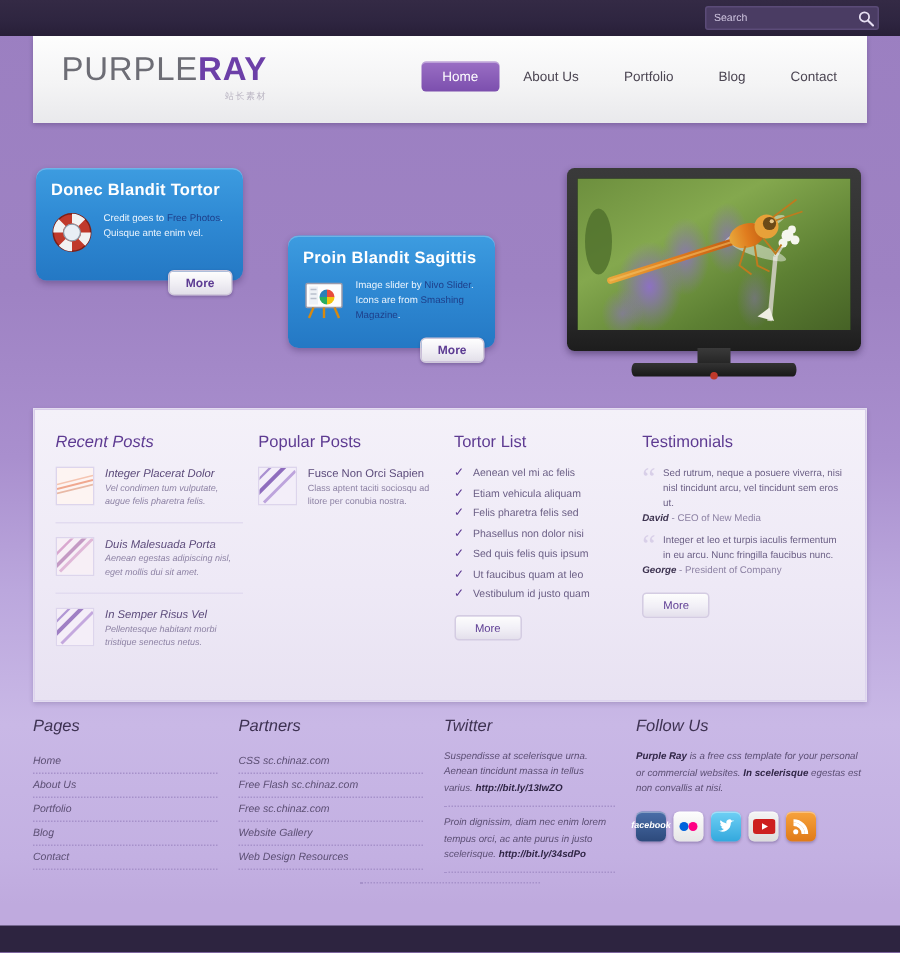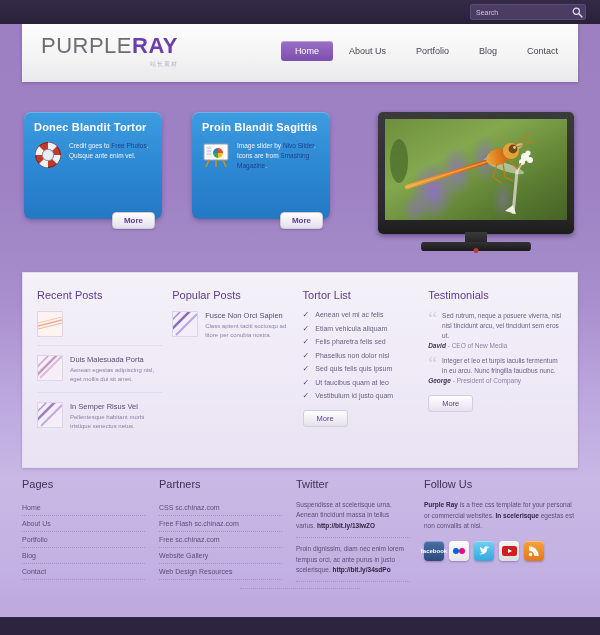--- a/index.html
+++ b/index.html
@@ -66,28 +66,28 @@
   }
   .nav a.active {
     background: linear-gradient(180deg,#9a6fc4 0%,#7c4fae 100%);
     color: #fff;
     box-shadow: inset 0 1px 0 rgba(255,255,255,.35);
   }
 
   
   .promo-row { position: absolute; top: 112px; left: 0; right: 0; height: 145px; z-index: 3; }
   .promo-box {
-    position: absolute; top: 0; width: 138px; height: 107px;
+    position: absolute; top: 0; width: 138px; height: 75px;
     border-radius: 7px;
     background: linear-gradient(180deg,#3d9ce0 0%,#2f8ad4 45%,#2478c4 100%);
     box-shadow: 0 2px 4px rgba(40,20,70,.3), inset 0 1px 0 rgba(255,255,255,.25);
     color: #fff; padding: 9px 10px;
   }
   .promo-box.b1 { left: 24px; }
-  .promo-box.b2 { left: 192px; }
+  .promo-box.b2 { left: 192px; margin-top: 45px; }
   .promo-title { font-size: 11px; font-weight: bold; line-height: 1.25; margin-bottom: 6px; letter-spacing:.2px;}
   .promo-body { display: flex; gap: 7px; }
   .promo-icon { width: 28px; height: 28px; flex: none; }
   .promo-text { font-size: 6.5px; line-height: 1.55; color: #eaf4fd; }
   .promo-text a { color: #1e3f8a; text-decoration: none; }
   .more-btn {
     position: absolute; right: 7px; bottom: -10px;
     background: linear-gradient(180deg,#fefefe 0%,#f0eef4 55%,#e2dfe9 100%);
     border: 1px solid #cfc8da; border-radius: 4px;
     font-size: 8px; font-weight: bold; color: #5d3c93;
@@ -125,21 +125,21 @@
     border: 1px solid #e3dcf0;
     z-index: 3;
     display: flex;
     padding: 16px 14px 10px 14px;
     box-shadow: 0 1px 3px rgba(40,20,70,.18);
   }
   .col { padding-right: 10px; position: relative; }
   .col-h {
     font-size: 11px; color: #5e3b92; margin-bottom: 10px; font-weight: 400;
   }
-  .col-recent { width: 140px; }
+  .col-recent { width: 140px; font-style: italic; }
   .col-popular { width: 135px; }
   .col-check { width: 130px; }
   .col-test { width: 140px; padding-right: 0; }
 
   .post { display: flex; gap: 7px; margin-bottom: 9px; padding-bottom: 8px;
           border-bottom: 1px solid #e2dbf0; }
   .post:last-of-type { border-bottom: 0; }
   .thumb { width: 26px; height: 26px; flex: none; border: 1px solid #ddd5ec; background:#fff; }
   .post-title { font-size: 7.5px; color: #5b4a7a; margin-bottom: 2px; }
   .post-desc { font-size: 6px; color: #8d82a4; line-height: 1.5; }
@@ -156,21 +156,21 @@
   .attrib i { color: #3d3350; font-weight: bold; font-style: italic; }
 
   .more-sm {
     display: inline-block; margin-top: 4px;
     background: linear-gradient(180deg,#fdfdfd 0%,#f1eff6 55%,#e4e0ec 100%);
     border: 1px solid #d4cce2; border-radius: 3px;
     font-size: 7.5px; color: #5d3c93; padding: 3px 13px;
   }
 
   
-  .footer { position: absolute; top: 478px; left: 22px; right: 22px; display: flex; z-index: 3; }
+  .footer { position: absolute; top: 478px; left: 22px; right: 22px; display: flex; z-index: 3; font-style: italic; }
   .f-col { padding-right: 14px; }
   .f-w1 { width: 137px; } .f-w2 { width: 137px; } .f-w3 { width: 128px; } .f-w4 { width: 150px; padding-right:0; }
   .f-h { font-size: 11px; color: #3e3252; margin-bottom: 10px; }
   .f-link {
     display: block; font-size: 7px; color: #5c4f74; text-decoration: none;
     padding: 4px 0; border-bottom: 1px dotted #a691ca;
   }
   .f-tweet { font-size: 6.5px; color: #5c4f74; line-height: 1.6; padding-bottom: 6px;
              border-bottom: 1px dotted #a691ca; margin-bottom: 6px; }
   .f-tweet b { color: #2f2545; }
@@ -344,20 +344,24 @@
     <div class="col-h">Recent Posts</div>
     <div class="post">
       <span class="thumb">
         <svg width="24" height="24" viewBox="0 0 24 24">
             <rect width="24" height="24" fill="#fdf4f2"></rect>
         <path d="M0 14 L24 8" stroke="#f0a88f" stroke-width="1.4"></path>
             <path d="M0 17 L24 11" stroke="#e8b9a6" stroke-width="1.2"></path>
         <path d="M0 11 L24 5" stroke="#f5c4b0" stroke-width="1"></path>
           </svg>
       </span>
+      <div>
+        <div class="post-title">Integer Placerat Dolor</div>
+        <div class="post-desc">Vel condimen tum vulputate, augue felis pharetra felis.</div>
+      </div>
     </div>
     <div class="post">
       <span class="thumb">
         <svg width="24" height="24" viewBox="0 0 24 24">
             <rect width="24" height="24" fill="#f7eff6"></rect>
         <path d="M-2 20 L20 -2" stroke="#c49ac4" stroke-width="2.4"></path>
             <path d="M2 22 L24 0" stroke="#e0b8d8" stroke-width="2"></path>
         <path d="M-4 14 L14 -4" stroke="#d9a8cf" stroke-width="1.6"></path>
           </svg>
       </span>

